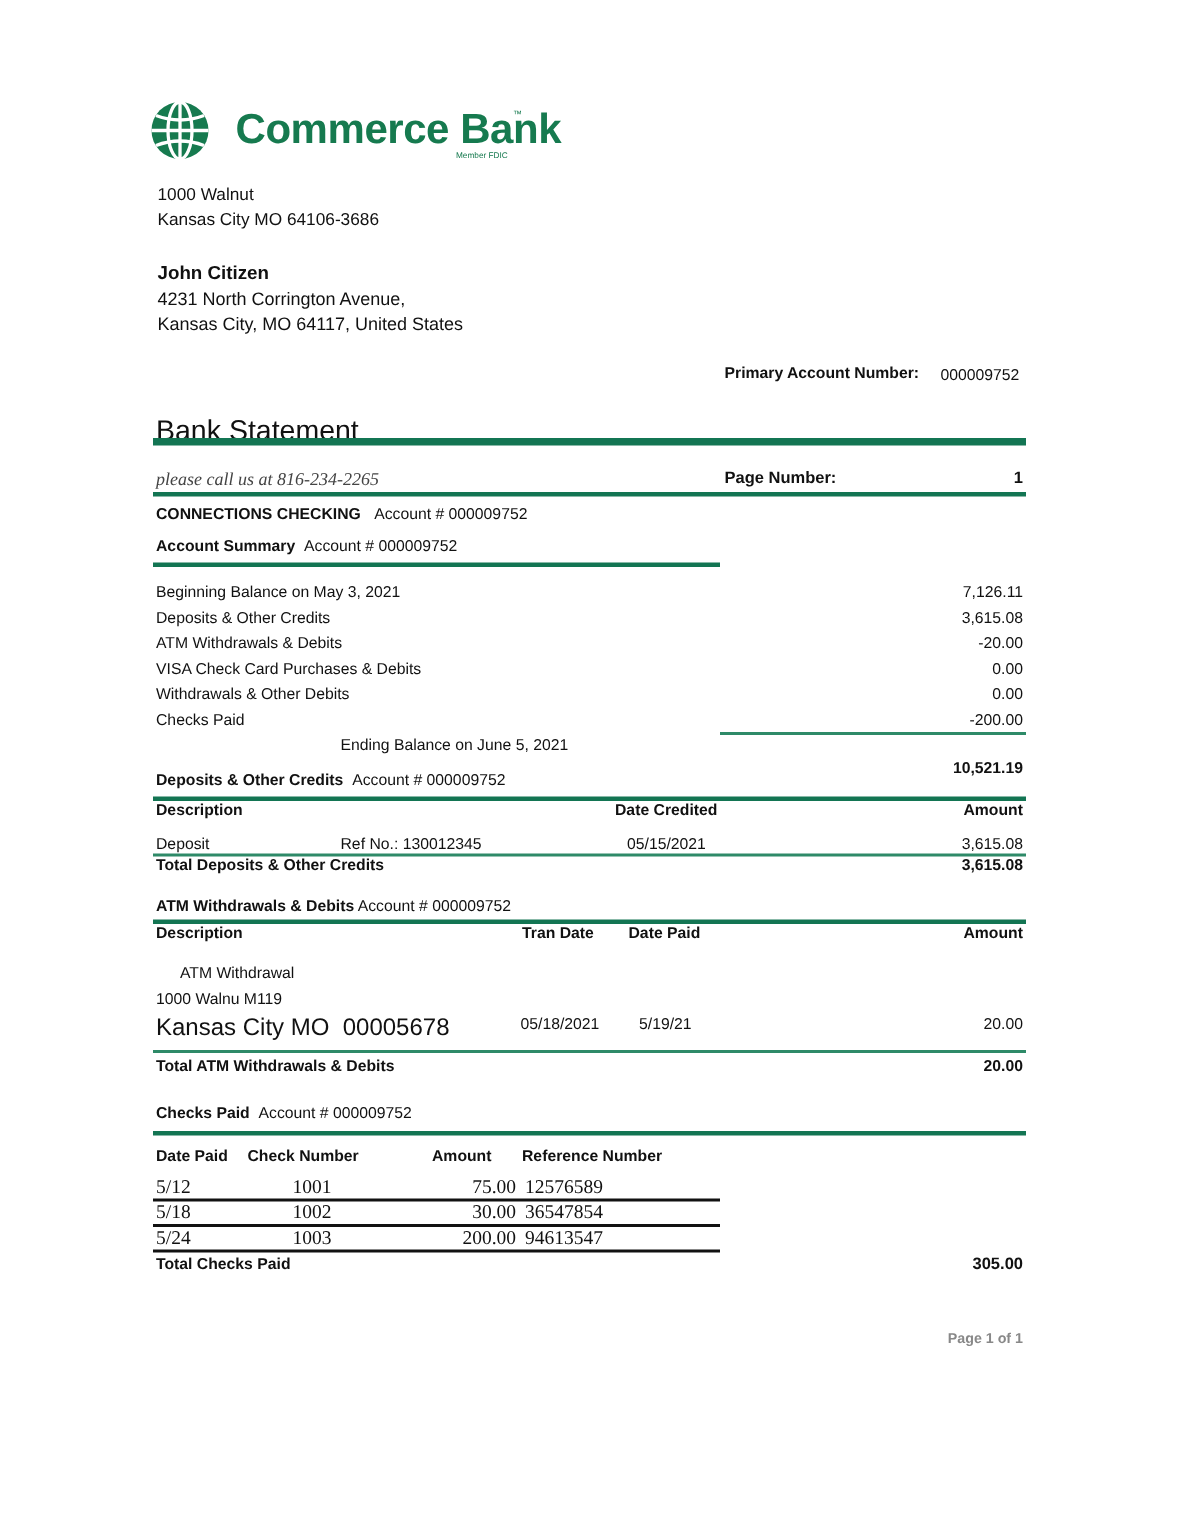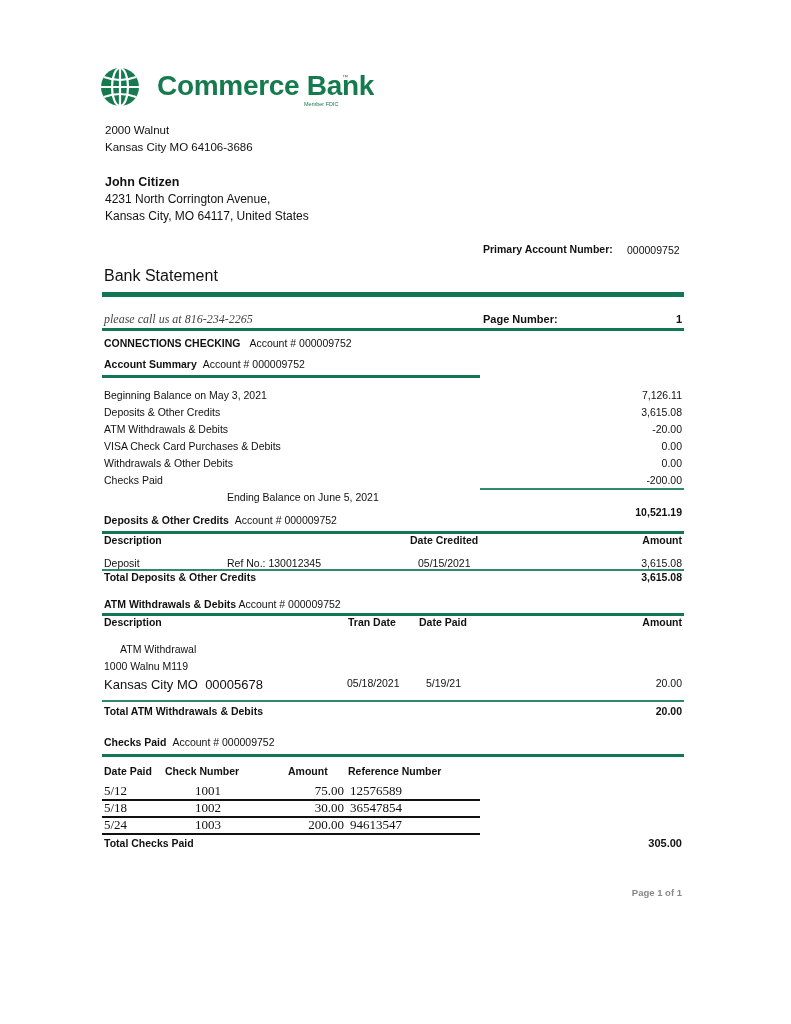--- a/index.html
+++ b/index.html
@@ -30,31 +30,31 @@
       <line x1="1" y1="20" x2="39" y2="20"></line>
       <path d="M4 10 Q20 16 36 10"></path>
       <path d="M4 30 Q20 24 36 30"></path>
     </g>
   </svg>
   <span class="abs logo-text" style="left:145px;top:70px;">Commerce Bank</span>
   <span class="abs tm" style="left:342px;top:74px;">™</span>
   <span class="abs fdic" style="left:304px;top:101px;">Member FDIC</span>
 </div>
 
-<div class="abs" style="left:105px;top:124px;font-size:11.5px;">2000 Walnut</div>
+<div class="abs" style="left:105px;top:124px;font-size:11.5px;">1000 Walnut</div>
 <div class="abs" style="left:105px;top:141px;font-size:11.5px;">Kansas City MO 64106-3686</div>
 
 <div class="abs b" style="left:105px;top:175px;font-size:12.5px;">John Citizen</div>
 <div class="abs" style="left:105px;top:192px;font-size:12px;">4231 North Corrington Avenue,</div>
 <div class="abs" style="left:105px;top:209px;font-size:12px;">Kansas City, MO 64117, United States</div>
 
 <div class="abs b" style="left:483px;top:243px;font-size:10.5px;">Primary Account Number:</div>
 <div class="abs" style="left:627px;top:244px;font-size:10.5px;">000009752</div>
 
-<div class="abs" style="left:104px;top:267px;font-size:16px;">Bank Statement</div>
+<div class="abs" style="left:104px;top:277px;font-size:19px;">Bank Statement</div>
 <div class="hr-thick" style="left:102px;top:292px;width:582px;"></div>
 
 <div class="abs serif" style="left:104px;top:312px;font-size:12px;font-style:italic;color:#444;">please call us at 816-234-2265</div>
 <div class="abs b" style="left:483px;top:313px;font-size:11px;">Page Number:</div>
 <div class="abs b r" style="left:640px;top:313px;width:42px;font-size:11px;">1</div>
 <div class="hr-med" style="left:102px;top:328px;width:582px;"></div>
 
 <div class="abs" style="left:104px;top:337px;font-size:10.5px;">
   <span class="b">CONNECTIONS CHECKING</span>
   <span style="margin-left:6px;">Account # 000009752</span>
@@ -115,21 +115,21 @@
 </div>
 <div class="hr-med" style="left:102px;top:613px;width:582px;"></div>
 <div class="abs b" style="left:104px;top:616px;font-size:10.5px;">Description</div>
 <div class="abs b" style="left:348px;top:616px;font-size:10.5px;">Tran Date</div>
 <div class="abs b" style="left:419px;top:616px;font-size:10.5px;">Date Paid</div>
 <div class="abs b r" style="left:560px;top:616px;width:122px;font-size:10.5px;">Amount</div>
 
 <div>
   <div class="abs" style="left:120px;top:643px;font-size:10.5px;">ATM Withdrawal</div>
   <div class="abs" style="left:104px;top:660px;font-size:10.5px;">1000 Walnu M119</div>
-  <div class="abs" style="left:104px;top:677px;font-size:13px;white-space:pre;">Kansas City MO  00005678</div>
+  <div class="abs" style="left:104px;top:677px;font-size:16px;white-space:pre;">Kansas City MO  00005678</div>
   <div class="abs" style="left:347px;top:677px;font-size:10.5px;">05/18/2021</div>
   <div class="abs" style="left:426px;top:677px;font-size:10.5px;">5/19/21</div>
   <div class="abs r" style="left:560px;top:677px;width:122px;font-size:10.5px;">20.00</div>
 </div>
 <div class="hr-thin" style="left:102px;top:700px;width:582px;"></div>
 <div class="abs b" style="left:104px;top:705px;font-size:10.5px;">Total ATM Withdrawals &amp; Debits</div>
 <div class="abs b r" style="left:560px;top:705px;width:122px;font-size:10.5px;">20.00</div>
 
 <div class="abs" style="left:104px;top:736px;font-size:10.5px;">
   <span class="b">Checks Paid</span>

